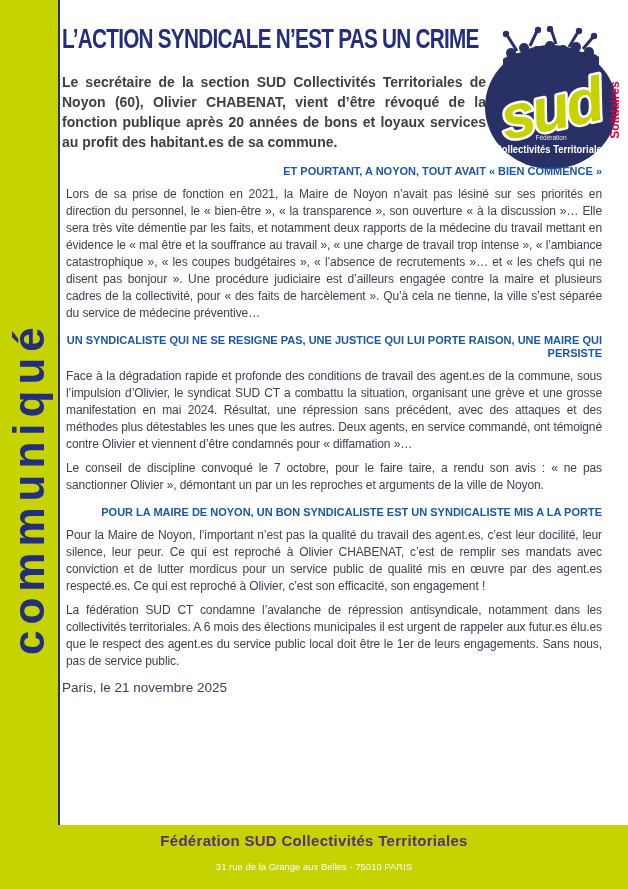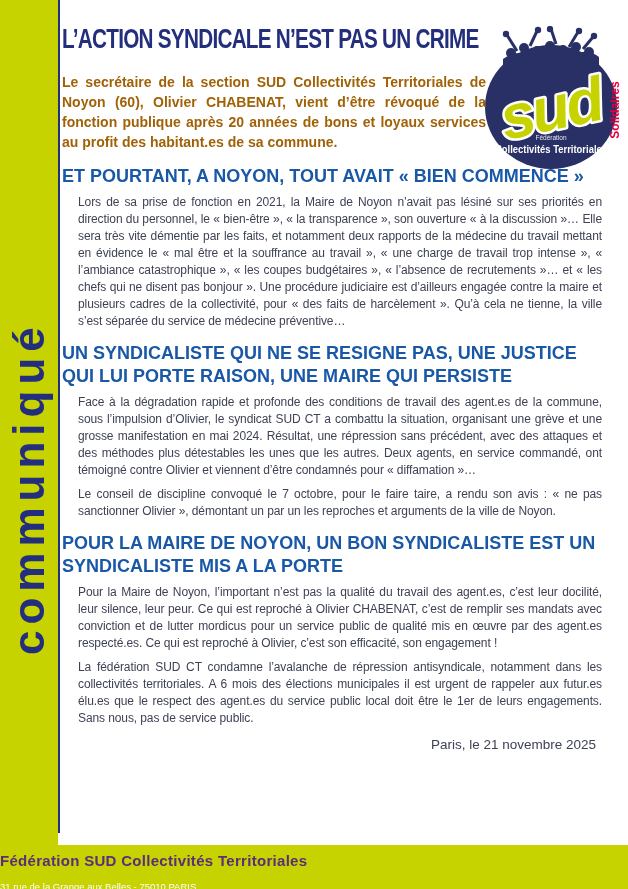--- a/index.html
+++ b/index.html
@@ -18,38 +18,38 @@
   }
   
   .content{position:absolute;left:62px;top:0;width:540px;}
   .doc-title{
     margin-top:24px;font-size:28px;font-weight:bold;color:#232e7d;
     white-space:nowrap;letter-spacing:-1px;
     transform:scaleX(0.74);transform-origin:left center;line-height:1.05;
   }
   .intro{
     margin:20px 0 0 0;width:424px;font-size:14px;line-height:1.42;
-    font-weight:bold;color:#a16207;text-align:justify;
+    font-weight:bold;color:#404040;text-align:justify;
   }
   .sec-heading{
-    margin:12px 0 0 0;font-size:18px;line-height:1.25;font-weight:bold;color:#1958a7;
+    margin:12px 0 0 0;font-size:11px;line-height:1.25;font-weight:bold;color:#1958a7;text-align:right;
   }
   .para{
-    margin:7px 0 0 16px;font-size:12px;line-height:17px;letter-spacing:-0.1px;
+    margin:7px 0 0 4px;font-size:12px;line-height:17px;letter-spacing:-0.1px;
     color:#3e4254;text-align:justify;
   }
   .dateline{
-    margin:10px 6px 0 0;font-size:13.5px;color:#3e4254;text-align:right;
+    margin:10px 6px 0 0;font-size:13.5px;color:#3e4254;
   }
   
   .logo-wrap{position:absolute;right:1px;top:26px;width:150px;height:145px;}
   
   .footer{
-    position:absolute;left:0;bottom:0;width:628px;height:44px;background:#c6d300;
-    text-align:left;
+    position:absolute;left:0;bottom:0;width:628px;height:64px;background:#c6d300;
+    text-align:center;
   }
   .footer-title{margin-top:7px;font-size:15px;font-weight:bold;color:#5c2d79;letter-spacing:0.3px;}
   .footer-line{font-size:9.5px;color:#ffffff;line-height:1.3;margin-top:12px;}
   .footer-line:last-child{margin-top:16px;}
 </style>
 </head>
 <body>
 
 <div class="side-strip"></div>
 <div class="side-rule"></div>

